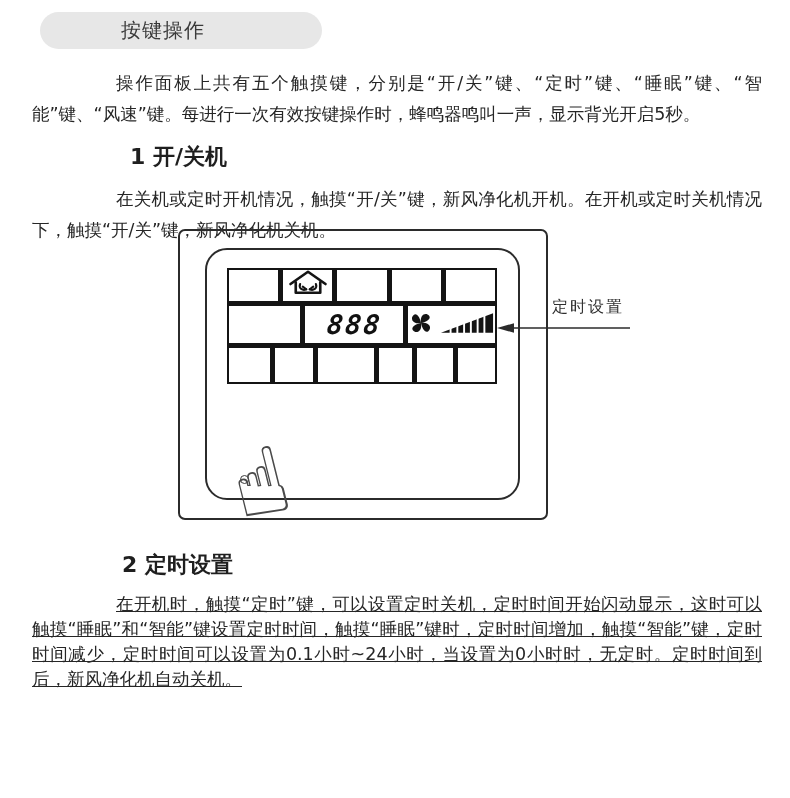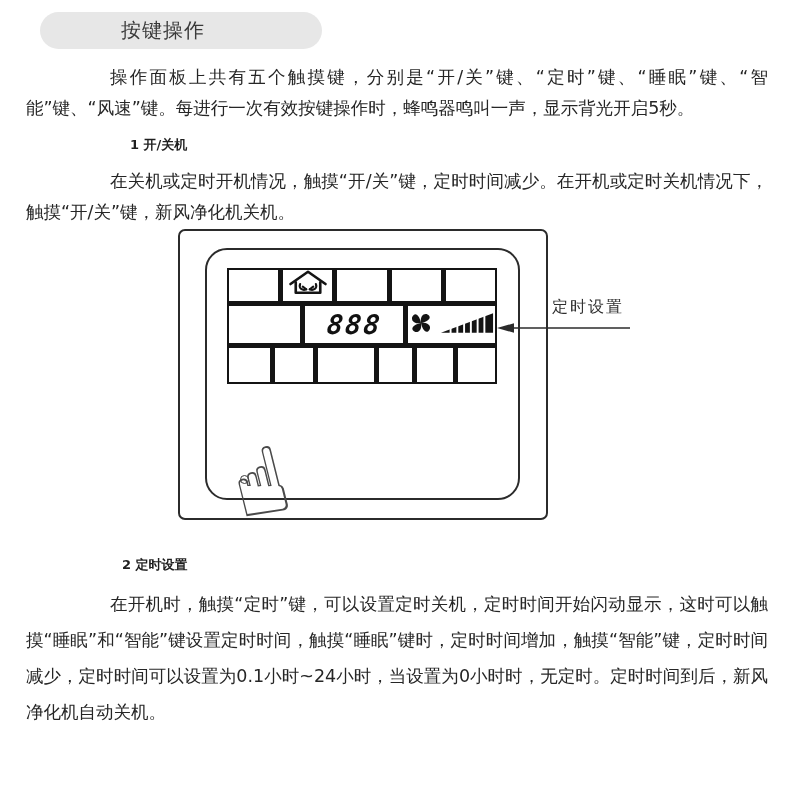--- a/index.html
+++ b/index.html
@@ -16,26 +16,26 @@
   }
   .pill span{
     font-size:20px;color:#3a3a3a;letter-spacing:1px;
     transform:translateX(-18px);
   }
   
   .textblock{position:absolute;left:0;width:790px;box-sizing:border-box;padding:0 14px 0 18px;}
   .text-top{top:54px;}
   .text-bottom{top:548px;padding-top:4px;}
   .para{
-    margin:8px;font-size:17.5px;line-height:31px;text-align:justify;
+    margin:14px;font-size:17.5px;line-height:31px;text-align:justify;
     text-indent:4.8em;color:#262626;
   }
-  .text-bottom .para{line-height:36px;}
+  .text-bottom .para{line-height:25px;text-decoration:underline;}
   .h-num{
-    font-weight:bold;font-size:13px;color:#1f1f1f;margin:3px 0 3px 112px;line-height:26px;
+    font-weight:bold;font-size:22px;color:#1f1f1f;margin:3px 0 3px 112px;line-height:26px;
   }
   .text-bottom .h-num{margin:0 0 2px 104px;}
   
   .diagram{position:absolute;left:0;top:225px;width:790px;height:350px;}
   .panel-outer{
     position:absolute;left:178px;top:4px;width:370px;height:291px;
     border:2px solid #2b2b2b;border-radius:7px;box-sizing:border-box;
   }
   .panel-inner{
     position:absolute;left:205px;top:23px;width:315px;height:252px;
@@ -86,21 +86,21 @@
 </head>
 <body>
 
 <div class="pill">
   <span>按键操作</span>
 </div>
 
 <div class="textblock text-top">
   <p class="para">操作面板上共有五个触摸键，分别是“开/关”键、“定时”键、“睡眠”键、“智能”键、“风速”键。每进行一次有效按键操作时，蜂鸣器鸣叫一声，显示背光开启5秒。</p>
   <div class="h-num">1 开/关机</div>
-  <p class="para">在关机或定时开机情况，触摸“开/关”键，定时时间减少。在开机或定时关机情况下，触摸“开/关”键，新风净化机关机。</p>
+  <p class="para">在关机或定时开机情况，触摸“开/关”键，新风净化机开机。在开机或定时关机情况下，触摸“开/关”键，新风净化机关机。</p>
 </div>
 
 <div class="diagram">
   <div class="panel-outer"></div>
   <div class="panel-inner"></div>
 
   <div class="lcd">
     <div class="lcd-row r1">
       <div class="cell"></div>
       <div class="cell">

